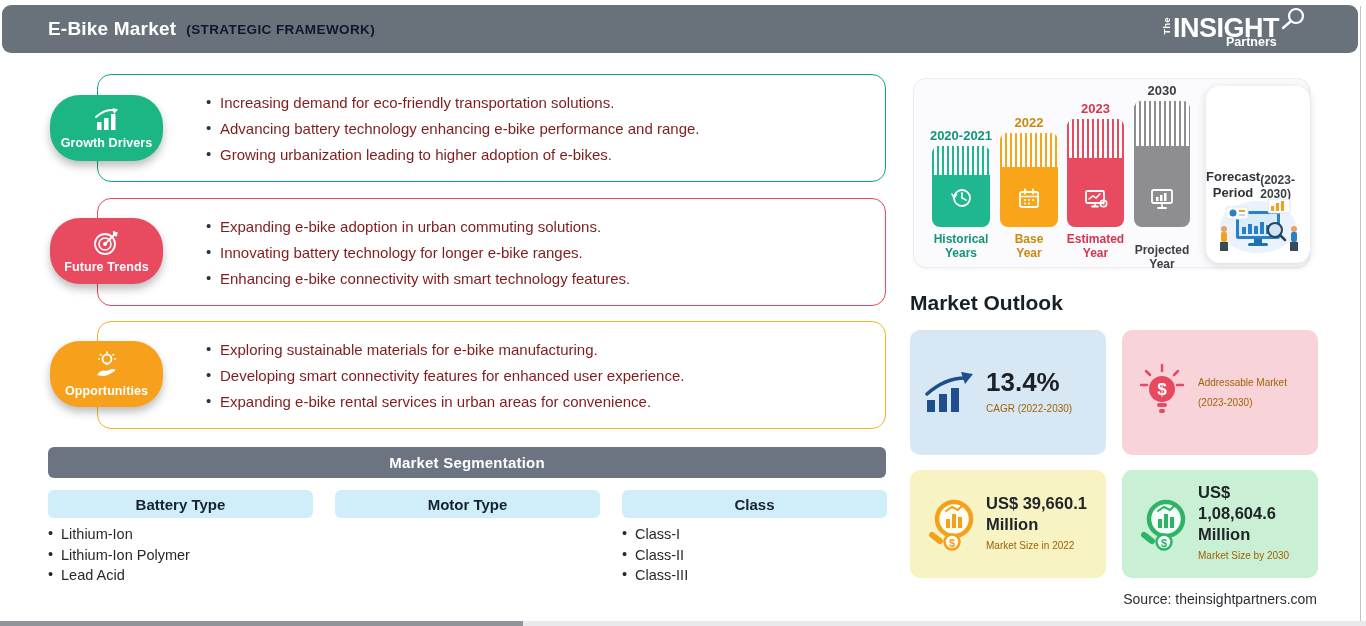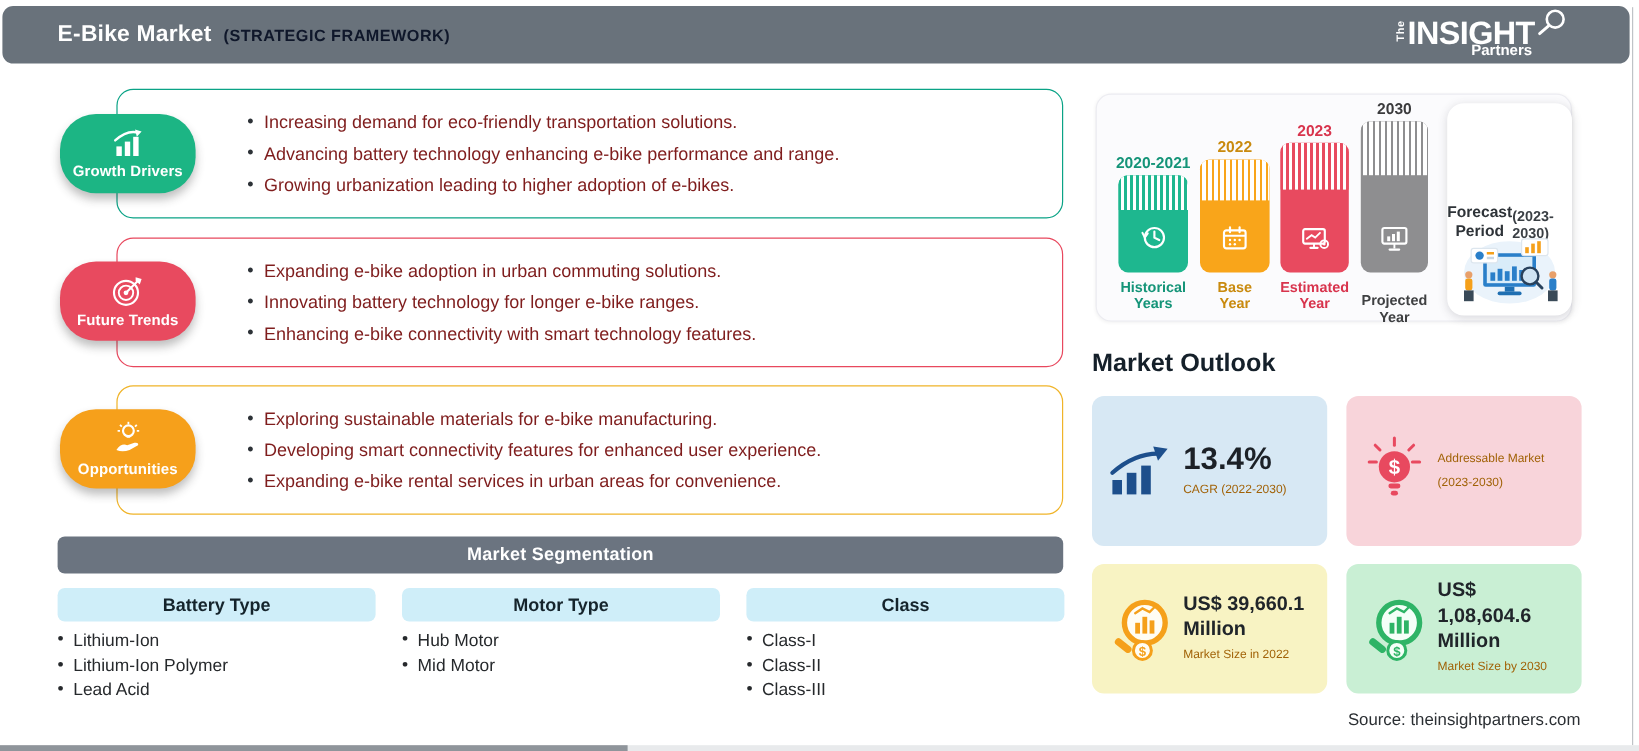--- a/index.html
+++ b/index.html
@@ -195,24 +195,20 @@
     <span>Motor Type</span>
   </div>
   <div class="seg-head h3">
     <span>Class</span>
   </div>
 
   <ul class="seg-list l1">
     <li>Lithium-Ion</li>
     <li>Lithium-Ion Polymer</li>
     <li>Lead Acid</li>
-  </ul>
-  <ul class="seg-list l2">
-    <li>Hub Motor</li>
-    <li>Mid Motor</li>
   </ul>
   <ul class="seg-list l3">
     <li>Class-I</li>
     <li>Class-II</li>
     <li>Class-III</li>
   </ul>
 
   <div class="years-panel">
 
     <div class="bar-col c1">

